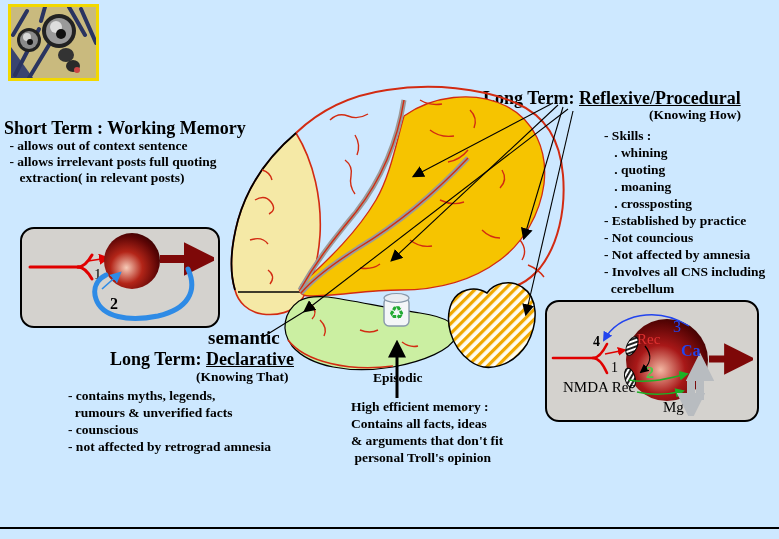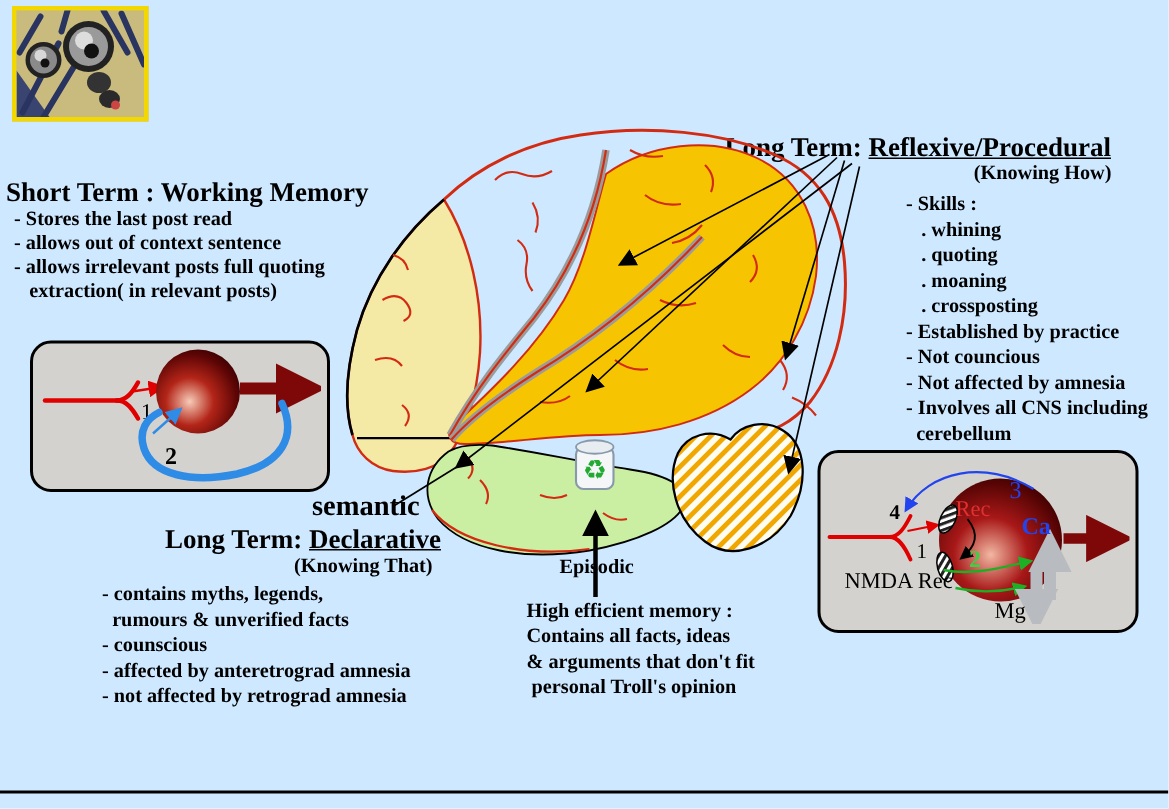--- a/index.html
+++ b/index.html
@@ -59,21 +59,20 @@
       <circle cx="50" cy="27" r="5" fill="#111"></circle>
       <ellipse cx="55" cy="48" rx="8" ry="7" fill="#333"></ellipse>
       <ellipse cx="62" cy="59" rx="7" ry="6" fill="#2A2A2A"></ellipse>
       <circle cx="66" cy="63" r="3" fill="#CC4444"></circle>
     </svg>
   </div>
 
 
   <div id="stm-head" class="abs h1">Short Term : Working Memory</div>
   <div id="stm-list" class="abs list">
-    <div> - Stores the last post read</div>
     <div> - allows out of context sentence</div>
     <div> - allows irrelevant posts full quoting</div>
     <div>    extraction( in relevant posts)</div>
   </div>
 
   <div id="refl-head" class="abs h1"><span>Long Term: </span><span class="und">Reflexive/Procedural</span></div>
   <div id="refl-sub" class="abs h2">(Knowing How)</div>
   <div id="refl-list" class="abs list">
     <div>- Skills :</div>
     <div>   . whining</div>
@@ -86,21 +85,20 @@
     <div>- Involves all CNS including</div>
     <div>  cerebellum</div>
   </div>
 
   <div id="decl-head" class="abs h1"><span>Long Term: </span><span class="und">Declarative</span></div>
   <div id="decl-sub" class="abs h2">(Knowing That)</div>
   <div id="decl-list" class="abs list">
     <div>- contains myths, legends,</div>
     <div>  rumours &amp; unverified facts</div>
     <div>- counscious</div>
-    <div>- affected by anteretrograd amnesia</div>
     <div>- not affected by retrograd amnesia</div>
   </div>
 
   <div id="semantic" class="abs">semantic</div>
   <div id="episodic" class="abs h2">Episodic</div>
   <div id="note" class="abs list">
     <div>High efficient memory :</div>
     <div>Contains all facts, ideas</div>
     <div>&amp; arguments that don't fit</div>
     <div> personal Troll's opinion</div>

